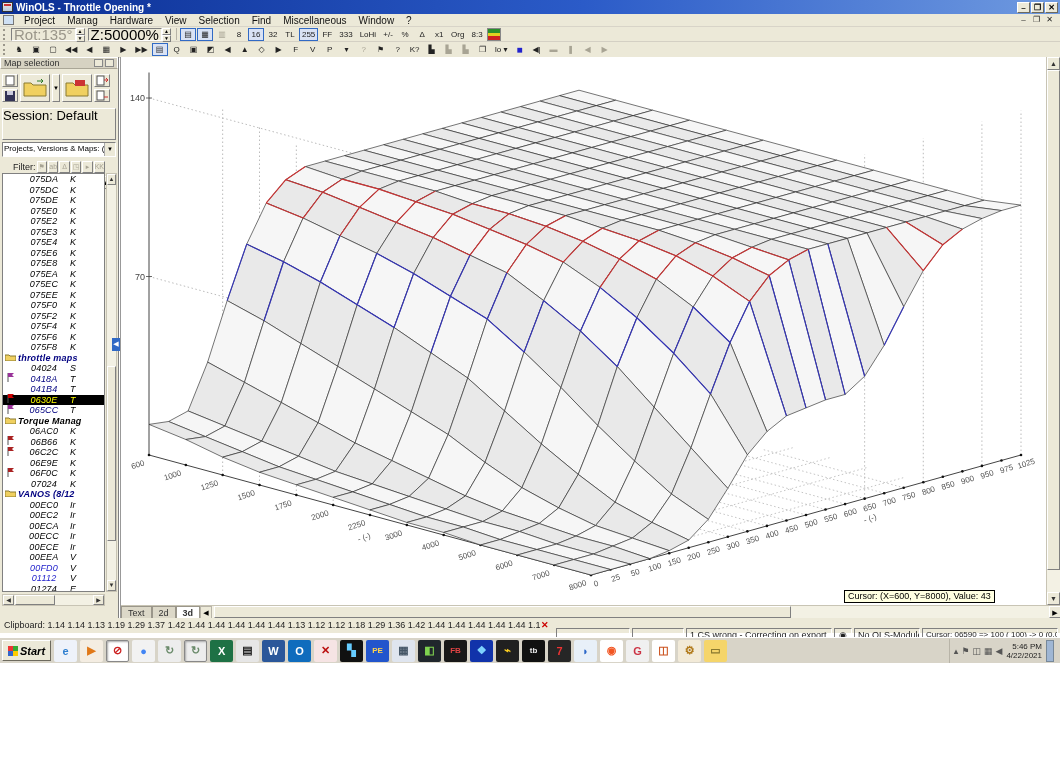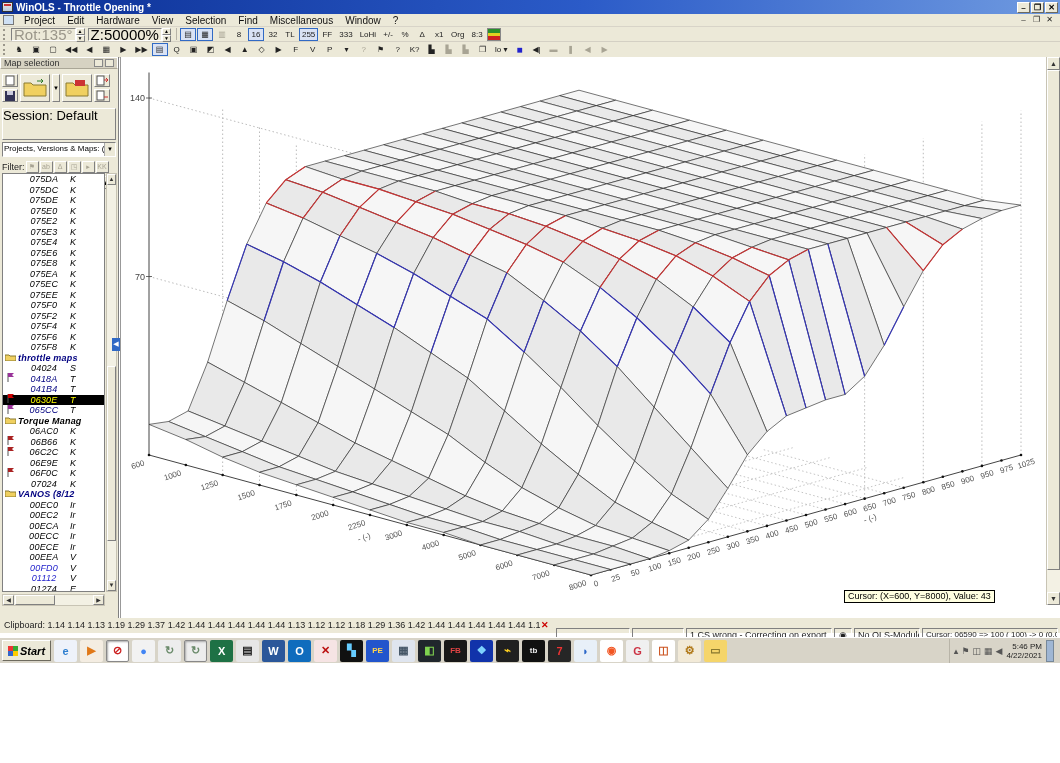--- a/index.html
+++ b/index.html
@@ -47,21 +47,21 @@
   .panel-title .ptspace { flex:1; }
   .sb-toolbar { height:38px; display:flex; align-items:center; gap:2px; padding:2px; }
   .sb-big { width:30px; height:28px; background:#ece9d8; border:1px solid; border-color:#fff #808080 #808080 #fff; display:flex; align-items:center; justify-content:center; }
   .sb-col { display:flex; flex-direction:column; gap:2px; }
   .sb-small { width:16px; height:13px; background:#ece9d8; border:1px solid; border-color:#fff #808080 #808080 #fff; display:flex; align-items:center; justify-content:center; }
   .dd-arrow { width:8px; height:28px; border:1px solid; border-color:#fff #808080 #808080 #fff; font-size:6px; line-height:26px; text-align:center; }
   .session-btn { margin:1px 2px; height:32px; background:#ece9d8; border:1px solid; border-color:#fff #808080 #808080 #fff; font-size:13px; text-align:left; line-height:14px; }
   .selectbox { margin:2px 2px; height:15px; border:1px solid; border-color:#808080 #fff #fff #808080; background:#fff; display:flex; font-size:8px; }
   .selectbox .seltext { flex:1; padding:1px 1px; white-space:nowrap; overflow:hidden; }
   .selectbox .selbtn { width:11px; background:#ece9d8; border-left:1px solid #aaa; font-size:6px; text-align:center; line-height:13px; }
-  .filter-row { display:flex; align-items:center; gap:1px; padding:1px 2px; height:16px; font-size:9px; color:#222; }
+  .filter-row { display:flex; align-items:center; gap:1px; padding:1px 13px; height:16px; font-size:9px; color:#222; }
   .fbtn { width:13px; height:12px; background:#ece9d8; border:1px solid; border-color:#fff #808080 #808080 #fff; font-size:7px; color:#a8a494; text-align:center; line-height:10px; }
   .list-head { display:flex; height:13px; font-size:9px; margin:1px 2px 0 2px; }
   .list-head .hc { background:#ece9d8; border:1px solid; border-color:#fff #808080 #808080 #fff; padding:0 2px; line-height:11px; overflow:hidden; white-space:nowrap; }
   .maplist { position:absolute; left:2px; right:13px; top:116px; bottom:26px; background:#fff; border:1px solid #808080; overflow:hidden; }
   .mrow { display:flex; align-items:center; height:10.5px; font-size:9px; line-height:10px;font-style:italic; }
   .mrow .mic { width:15px; text-align:center; flex:none; }
   .mrow .maddr { width:52px; text-align:center; flex:none; letter-spacing:.2px; }
   .mrow .mtype { flex:1; text-align:left; }
   .mrow.sel { background:#000; color:#ff0 !important; }
   .mrow.folder .maddr { width:auto; font-weight:bold; text-align:left; }
@@ -115,21 +115,21 @@
     <span class="appicon"></span>
     <span>WinOLS - Throttle Opening *</span>
     <span class="tspacer"></span>
     <span class="winbtn">–</span>
     <span class="winbtn">❐</span>
     <span class="winbtn">✕</span>
   </div>
 
   <div class="menubar">
     <span class="micon"></span>
-    <span id="menu-items"><span class="menu-item">Project</span><span class="menu-item">Edit</span><span class="menu-item">Hardware</span><span class="menu-item">View</span><span class="menu-item">Selection</span><span class="menu-item">Find</span><span class="menu-item">Miscellaneous</span><span class="menu-item">Window</span><span class="menu-item">?</span></span>
+    <span id="menu-items"><span class="menu-item">Project</span><span class="menu-item">Manag</span><span class="menu-item">Hardware</span><span class="menu-item">View</span><span class="menu-item">Selection</span><span class="menu-item">Find</span><span class="menu-item">Miscellaneous</span><span class="menu-item">Window</span><span class="menu-item">?</span></span>
     <span class="mdi-controls">
       <span class="mdibtn">–</span>
       <span class="mdibtn">❐</span>
       <span class="mdibtn">✕</span>
     </span>
   </div>
 
   <div class="tb tb2">
     <span class="grip"></span>
     <span class="spinbox dis">
@@ -978,20 +978,32 @@
         <line x1="25" y1="219.5" x2="31" y2="219.5" stroke="#444" stroke-width="0.8" stroke-dasharray="none"></line>
         <text x="24" y="44" text-anchor="end" fill="#444" font-size="9" font-family="Liberation Sans, sans-serif">140</text>
         <line x1="25" y1="41" x2="31" y2="41" stroke="#444" stroke-width="0.8" stroke-dasharray="none"></line>
       </svg>
     <div class="cv-vscroll">
       <span class="varr" style="top:0">▲</span>
       <span class="vthumb"></span>
       <span class="varr" style="bottom:0">▼</span>
     </div>
     <div class="cursor-tip">Cursor: (X=600, Y=8000), Value: 43</div>
+    <div class="bottom-row">
+      <span id="view-tabs" style="display: inline-flex;">
+          <span class="tab">Text</span>
+          <span class="tab">2d</span>
+          <span class="tab active">3d</span>
+        </span>
+      <span class="tab-arr">◀</span>
+      <span class="cv-hscroll">
+        <span class="hthumb"></span>
+        <span class="harr">▶</span>
+      </span>
+    </div>
   </div>
 
   <div class="statusbar">
     <span class="clip">Clipboard: 1.14 1.14 1.13 1.19 1.29 1.37 1.42 1.44 1.44 1.44 1.44 1.44 1.13 1.12 1.12 1.18 1.29 1.36 1.42 1.44 1.44 1.44 1.44 1.44 1.12 1.12 1.12 1.18 1.28 1.36 1.41 1.44 1.44 1.4</span>
     <span class="redx">✕</span>
     <span class="spanel" style="left:556px;width:74px"></span>
     <span class="spanel" style="left:632px;width:52px"></span>
     <span class="spanel" style="left:686px;width:146px">1 CS wrong - Correcting on export</span>
     <span class="spanel" style="left:834px;width:18px;text-align:center">◉</span>
     <span class="spanel" style="left:854px;width:66px">No OLS-Module</span>

